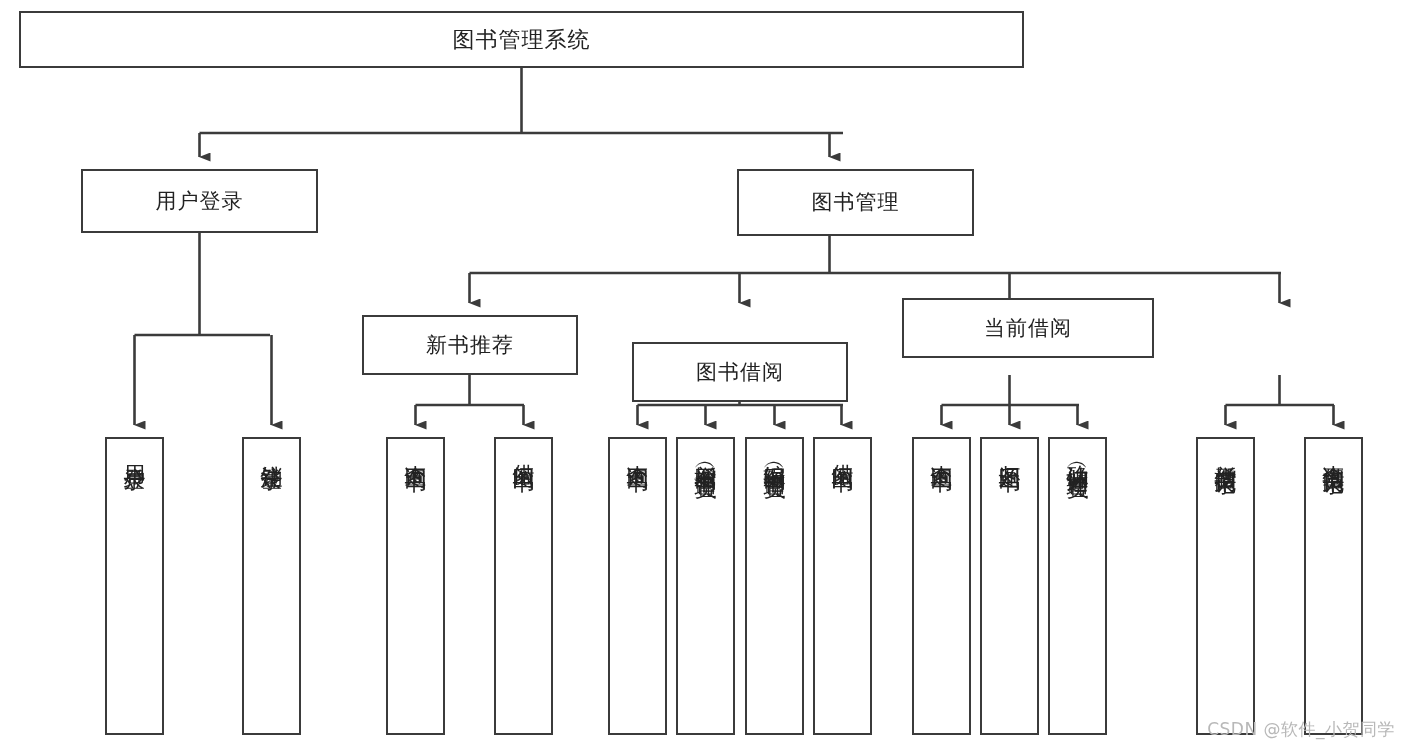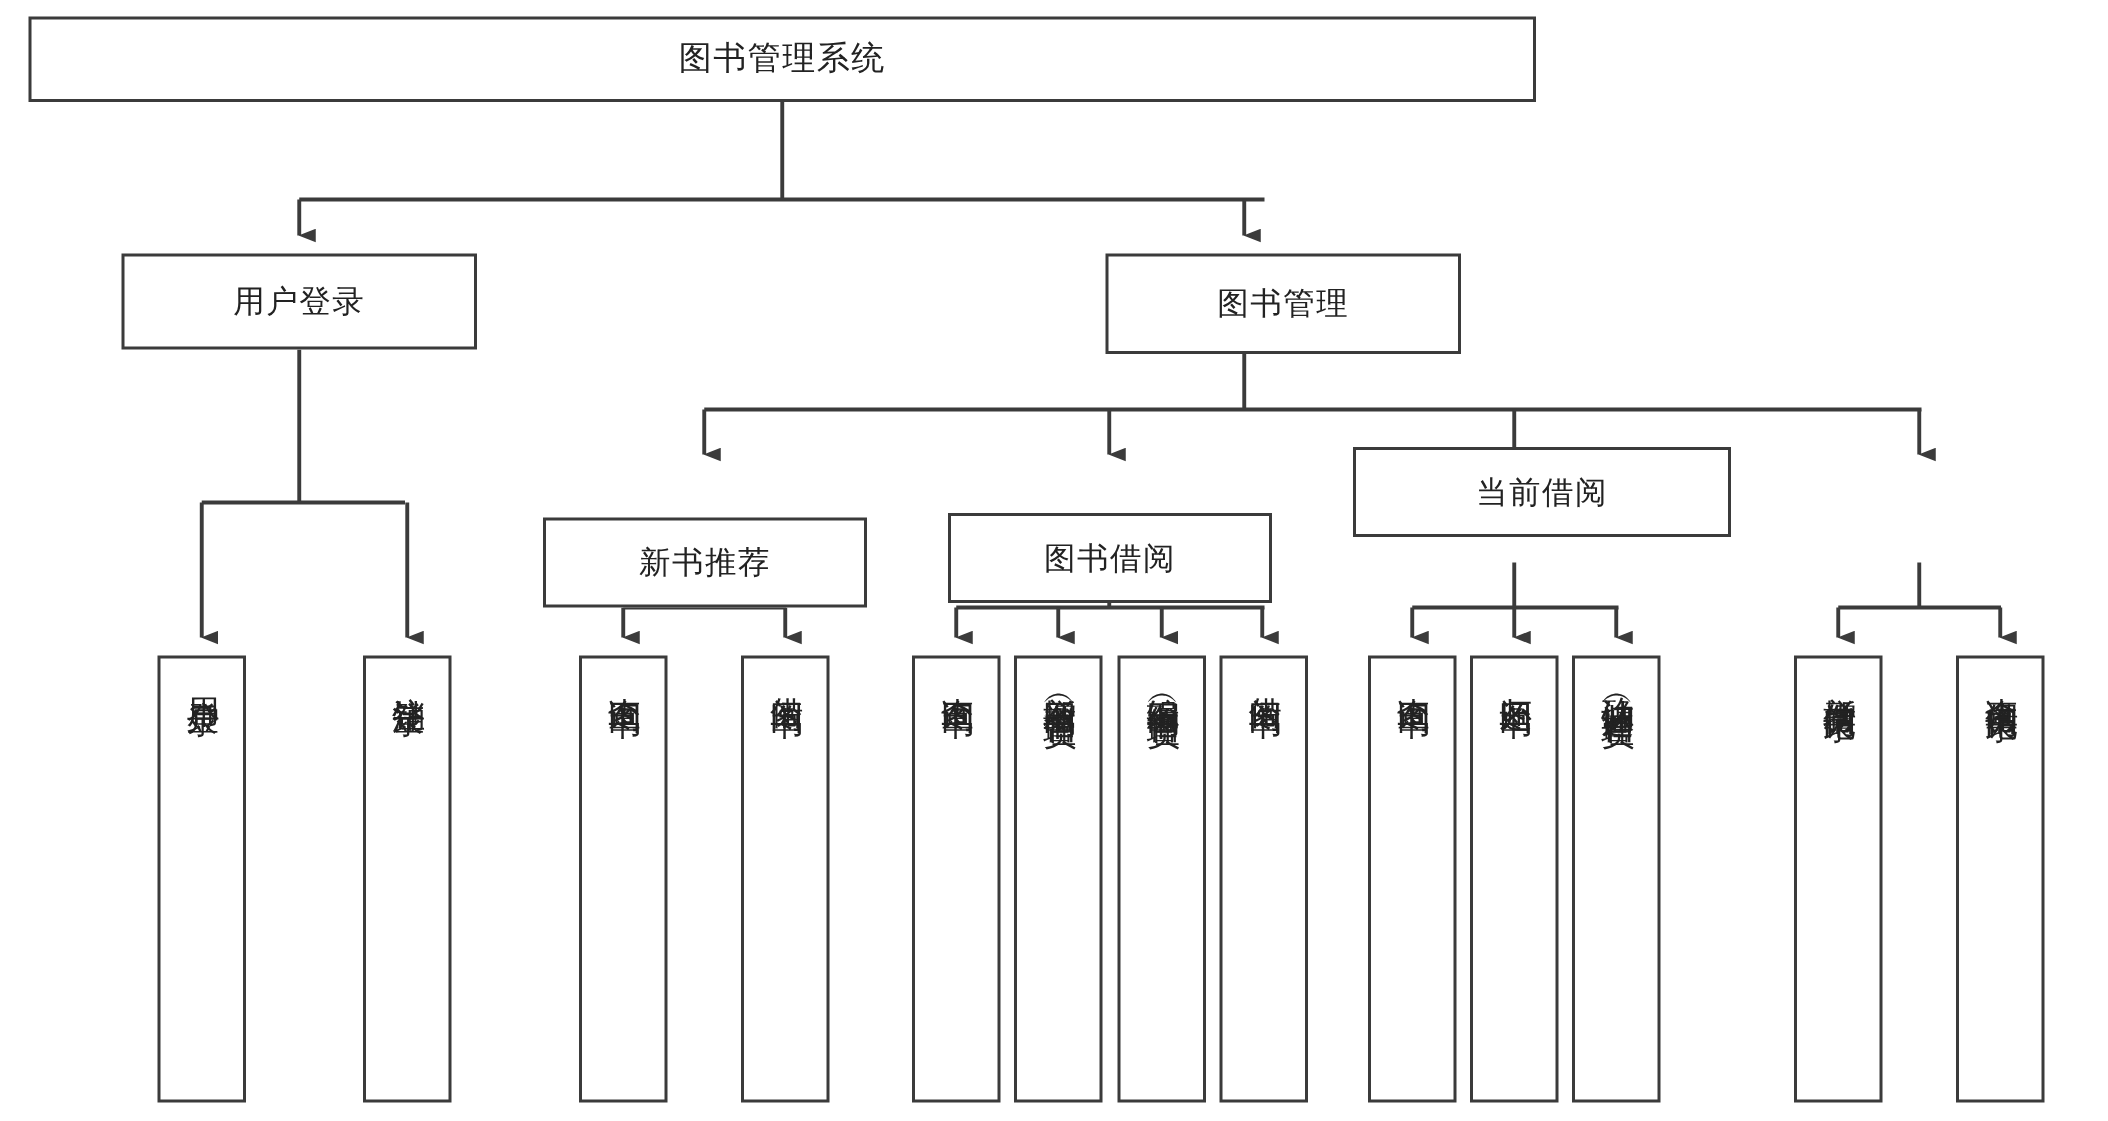--- a/index.html
+++ b/index.html
@@ -132,21 +132,21 @@
   </div>
 
   <div class="node horizontal" style="left:81px; top:169px; width:237px; height:64px;">
     <span class="node-label">用户登录</span>
   </div>
 
   <div class="node horizontal" style="left:711px; top:169px; width:237px; height:67px;margin-left:26px;">
     <span class="node-label">图书管理</span>
   </div>
 
-  <div class="node horizontal" style="left:362px; top:315px; width:216px; height:60px;margin-top:30px;">
+  <div class="node horizontal" style="left:362px; top:315px; width:216px; height:60px;">
     <span class="node-label">新书推荐</span>
   </div>
 
   <div class="node horizontal" style="left:632px; top:315px; width:216px; height:60px;margin-top:27px;">
     <span class="node-label">图书借阅</span>
   </div>
 
   <div class="node horizontal" style="left:902px; top:298px; width:252px; height:60px;">
     <span class="node-label">当前借阅</span>
   </div>
@@ -197,14 +197,15 @@
   </div>
 
   <div class="node vertical" style="left:1196px; top:437px; width:59px; height:298px;">
     <span class="node-label">新增借阅记录</span>
   </div>
 
   <div class="node vertical" style="left:1304px; top:437px; width:59px; height:298px;">
     <span class="node-label">查询借阅记录</span>
   </div>
 
+  <div id="watermark">CSDN @软件_小贺同学</div>
 
 </div>
 
 </body></html>

